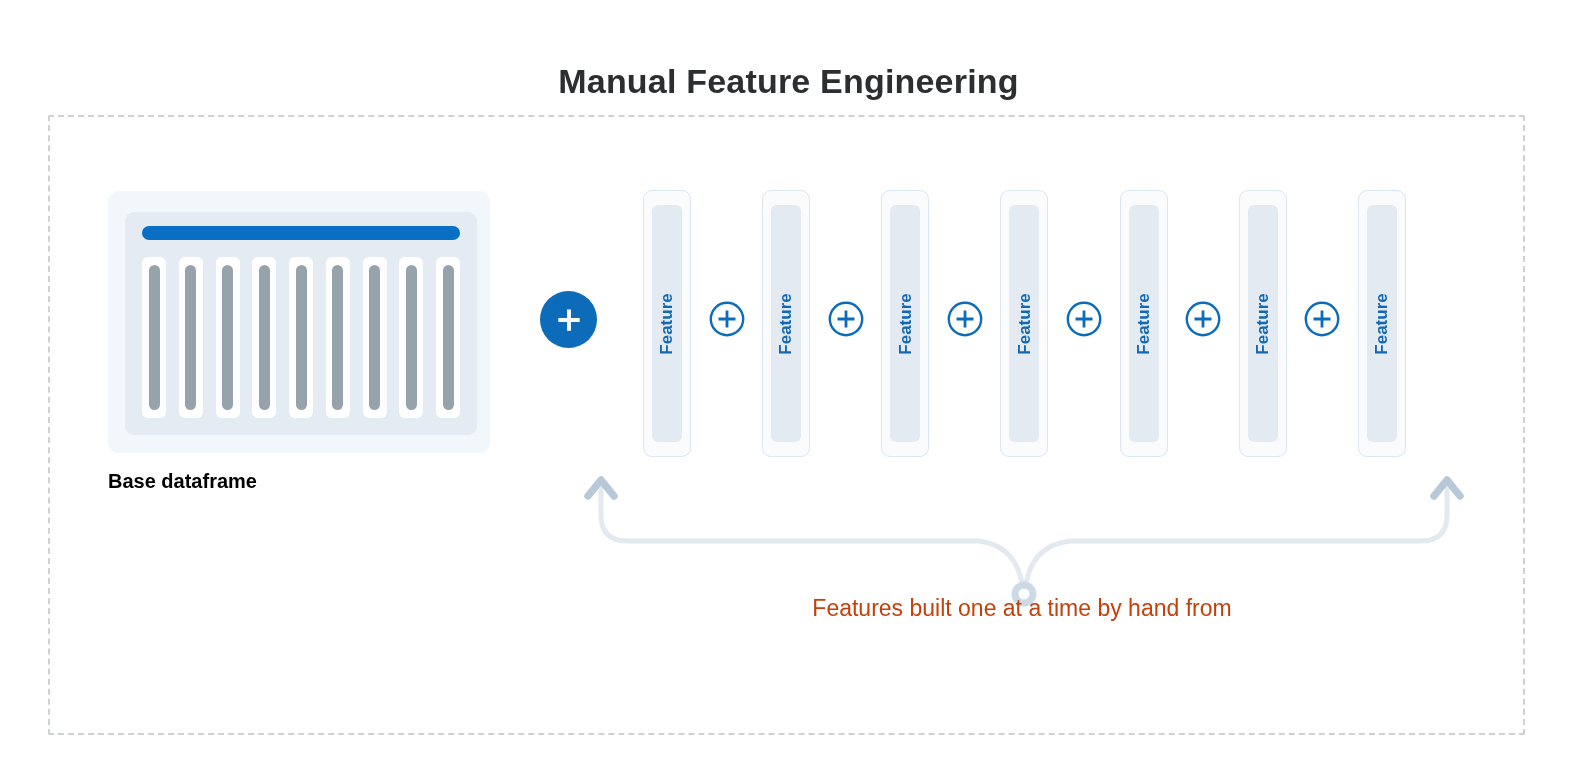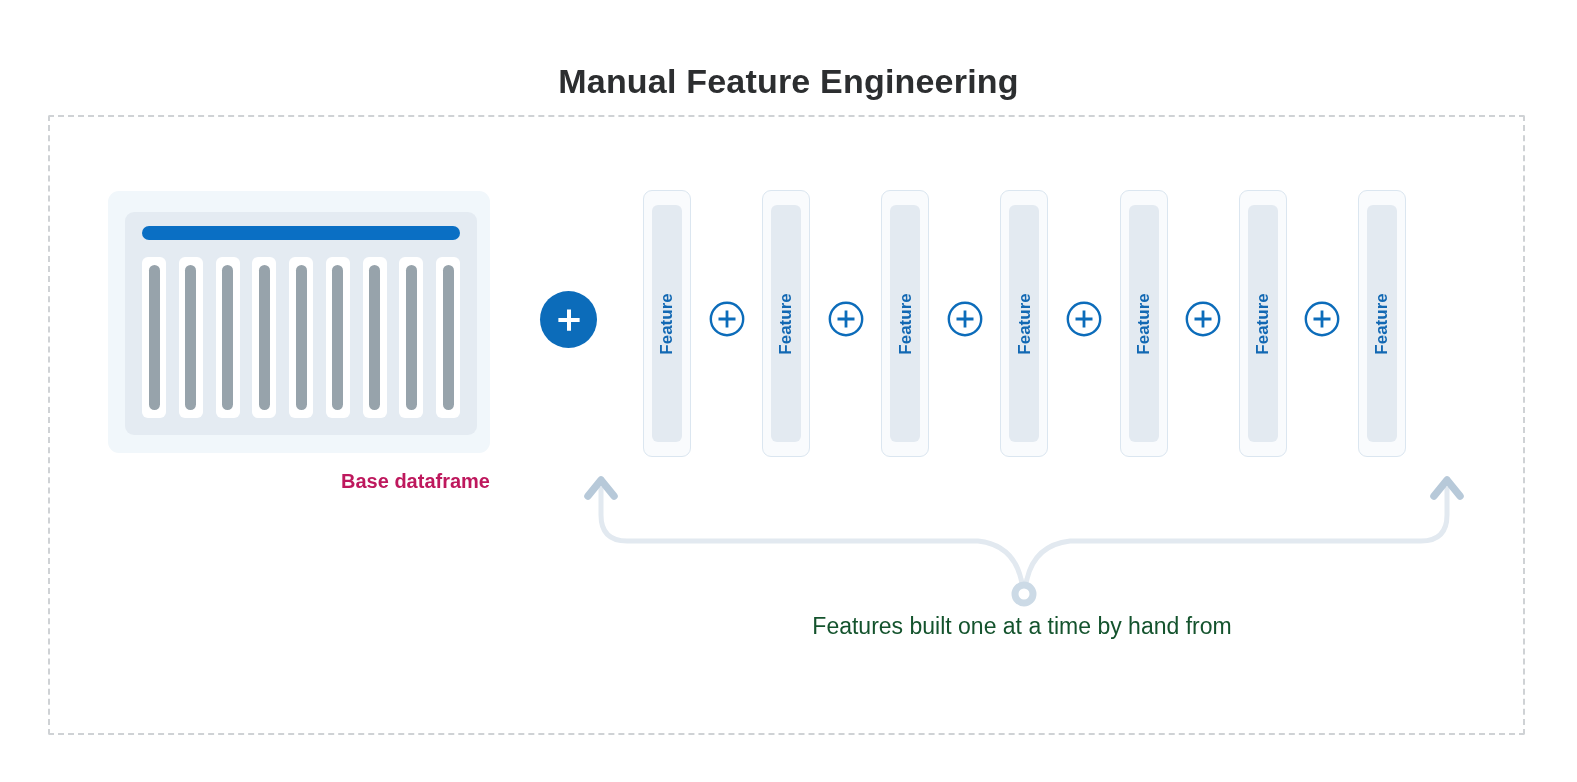--- a/index.html
+++ b/index.html
@@ -31,22 +31,22 @@
   .df-cols {
     position:absolute; left:17px; top:45px; width:318px; height:161px;
     display:flex; justify-content:space-between;
   }
   .df-col {
     width:24px; height:161px; background:#ffffff; border-radius:6px;
     display:flex; align-items:center; justify-content:center;
   }
   .df-col-bar { width:11px; height:145px; background:#97a3ab; border-radius:6px; }
   .df-label {
-    position:absolute; left:108px; top:470px; width:382px; text-align:right;
-    font-size:20px; font-weight:bold; color:#be185d;
+    position:absolute; left:108px; top:470px; width:382px; text-align:left;
+    font-size:20px; font-weight:bold; color:#000000;
   }
   
   .big-plus {
     position:absolute; left:540px; top:291px; width:57px; height:57px;
     border-radius:50%; background:#0c6cba;
     display:flex; align-items:center; justify-content:center;
   }
   
   .features-row {
     position:absolute; left:643px; top:190px; width:763px; height:267px;
@@ -63,22 +63,22 @@
   }
   .feature-label {
     position:relative; transform:rotate(-90deg); white-space:nowrap;
     font-size:17px; font-weight:bold; color:#1268b3;
   }
   .plus-circle { width:36px; height:36px; flex:0 0 36px; margin-top:-9px; }
   
   .brace-svg { position:absolute; left:560px; top:465px; width:920px; height:150px; }
   
   .caption {
-    position:absolute; left:1022px; top:609px; transform:translateX(-50%);
-    text-align:center; font-size:23px; line-height:34px; color:#14532d;
+    position:absolute; left:1022px; top:591px; transform:translateX(-50%);
+    text-align:center; font-size:23px; line-height:34px; color:#c2410c;
     white-space:nowrap;
   }
 </style>
 </head>
 <body>
 
 <div>
 
   <div class="title">Manual Feature Engineering</div>
 

